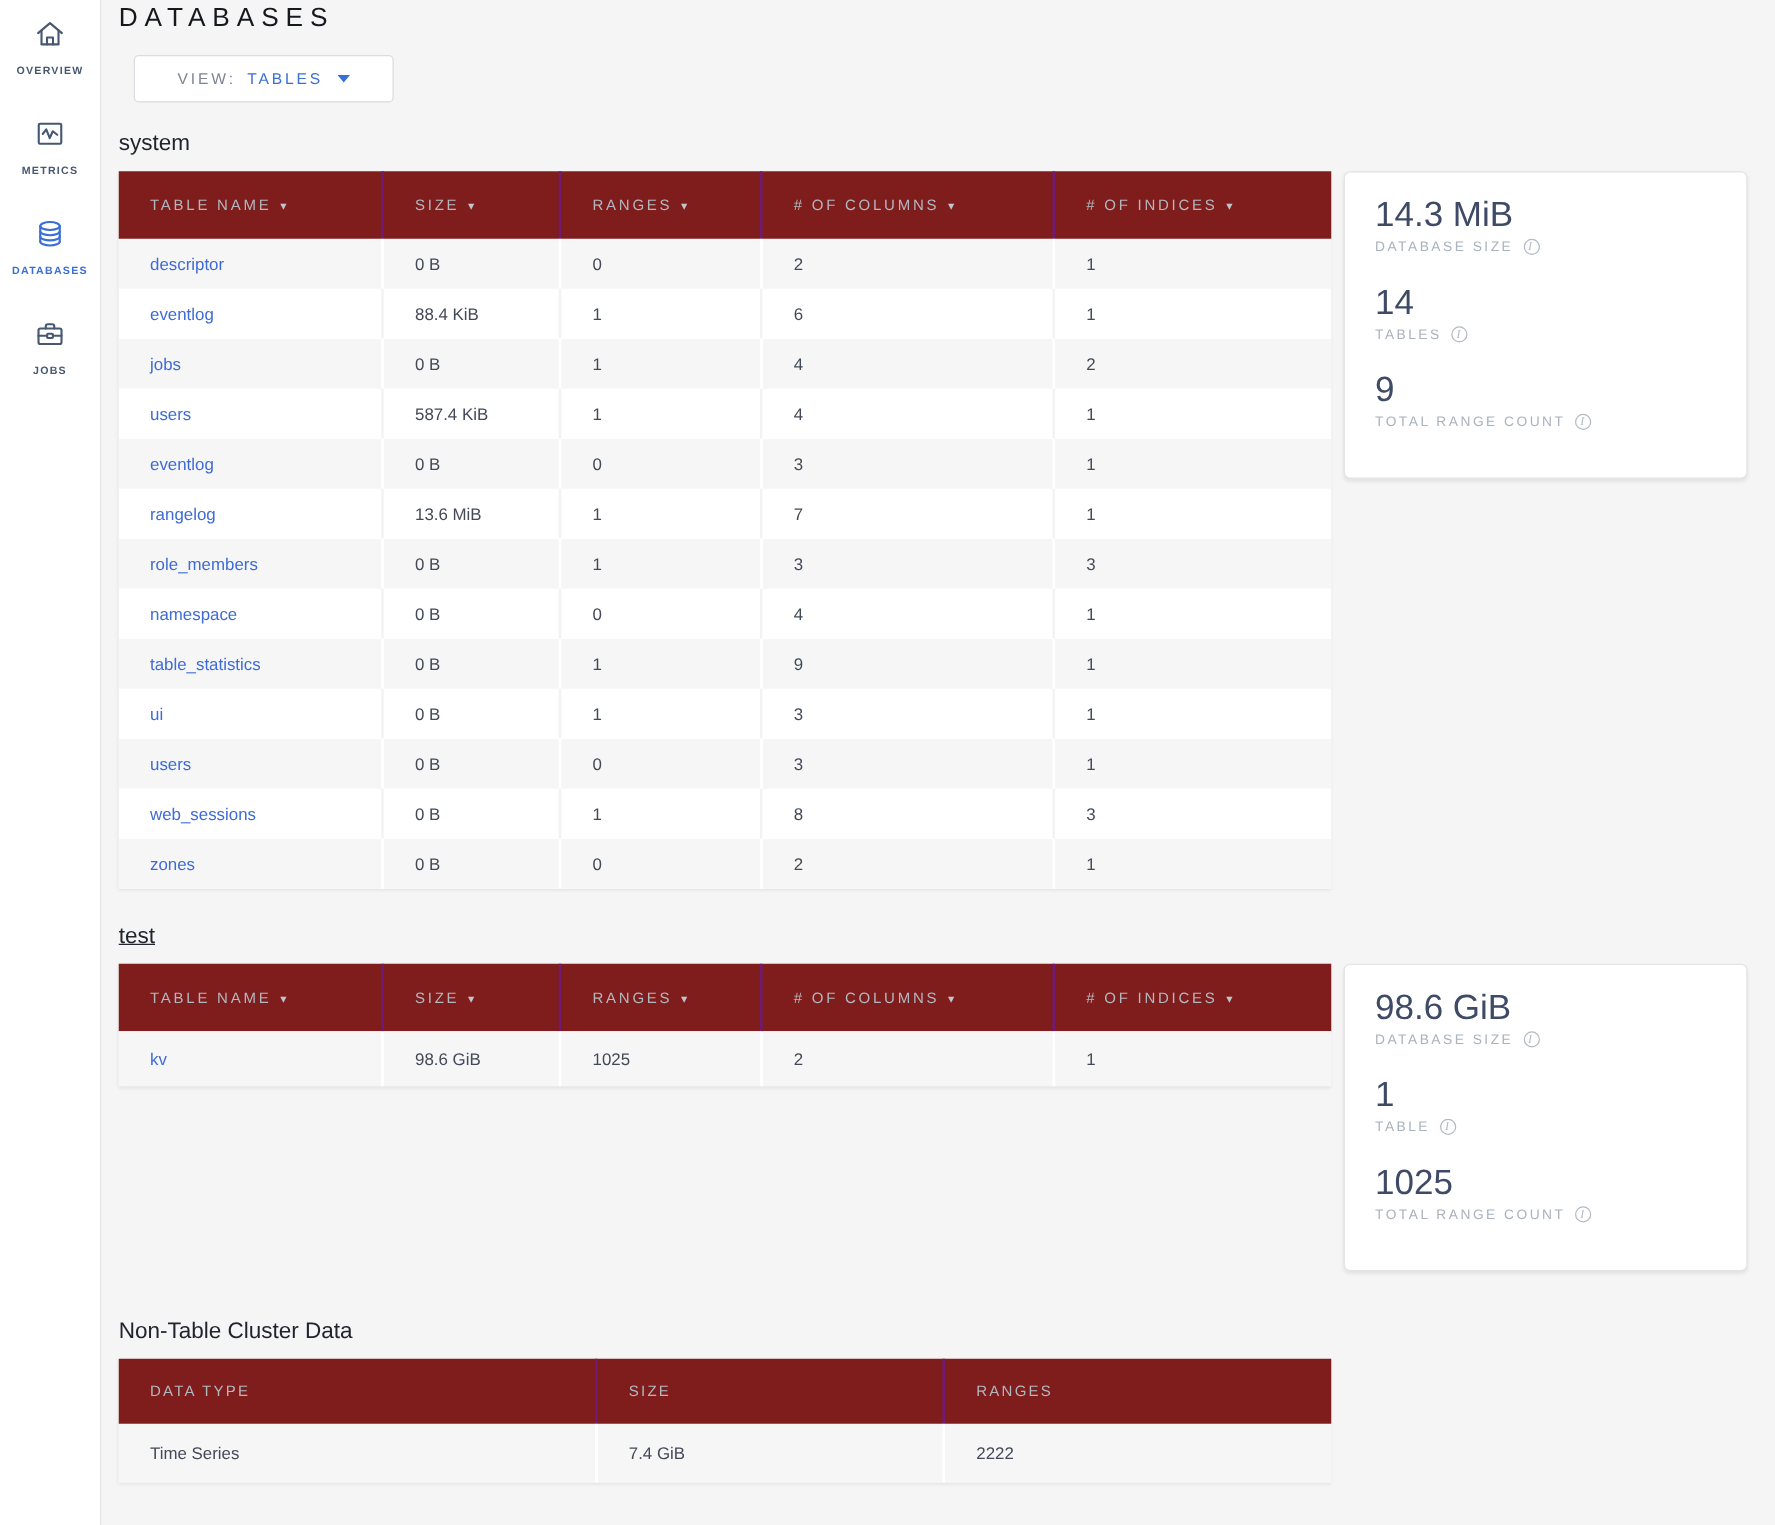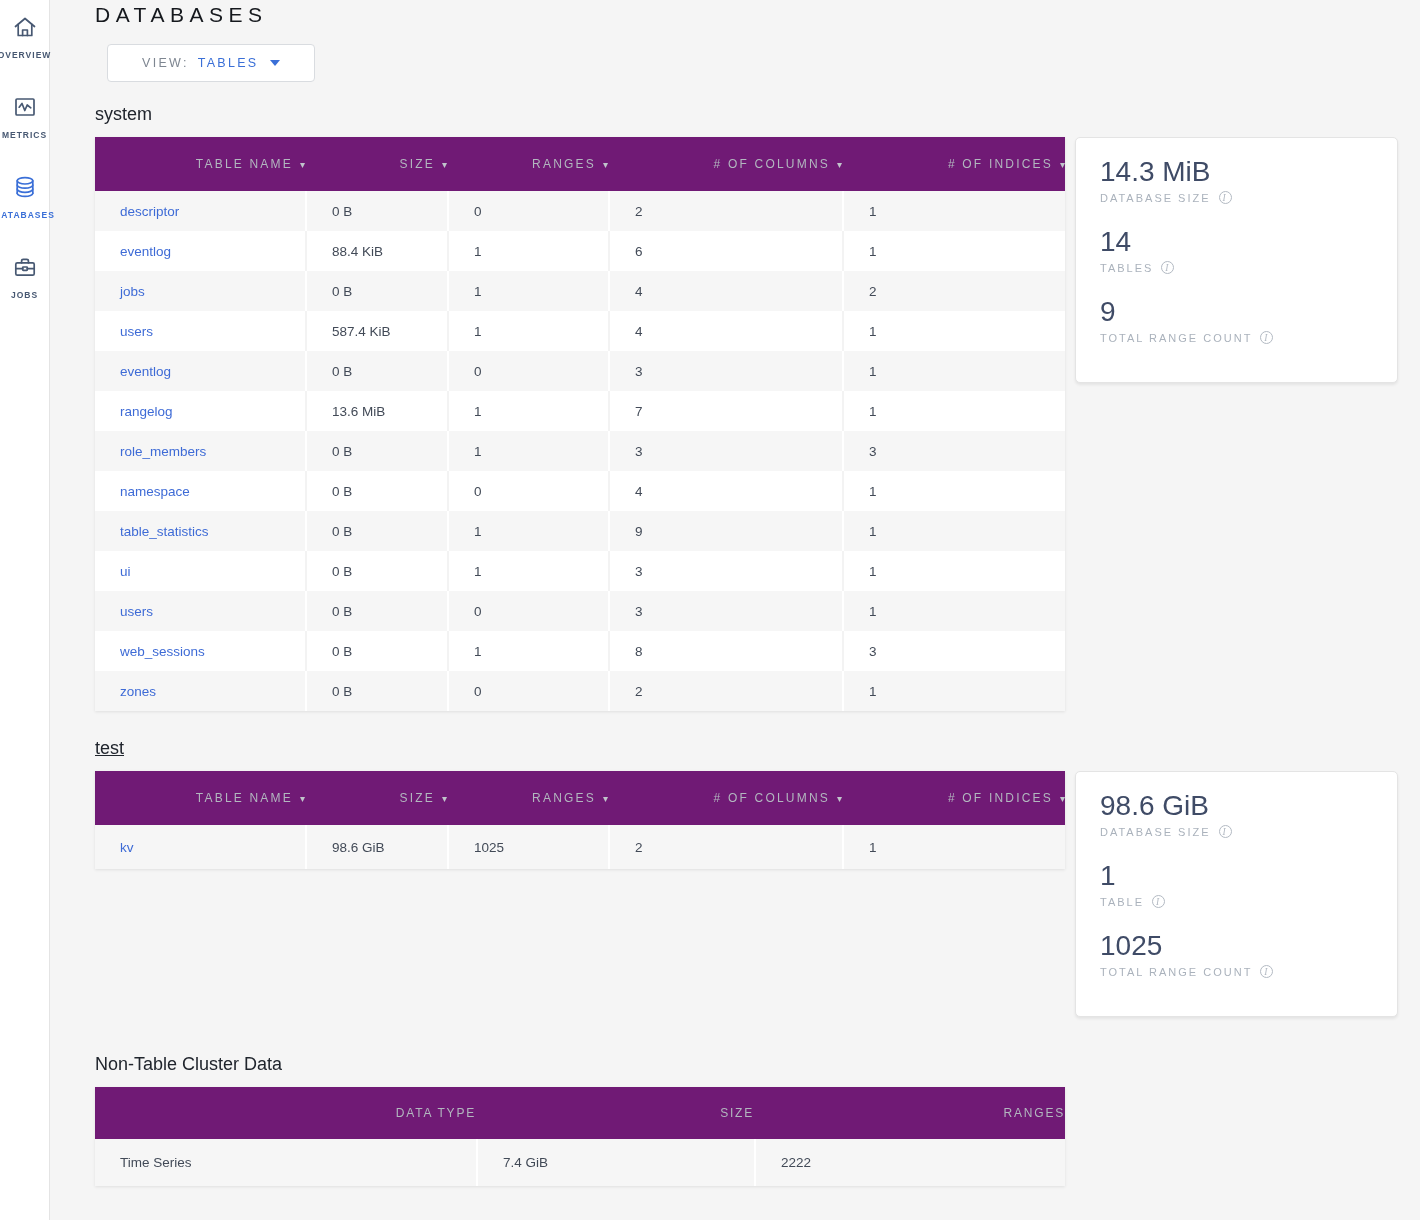--- a/index.html
+++ b/index.html
@@ -5,21 +5,21 @@
   * { margin:0; padding:0; box-sizing:border-box; }
   html,body { width:1420px; height:1220px; overflow:hidden; }
   body {
     font-family:"Liberation Sans", sans-serif;
     background:#f5f5f5;
     color:#424a57;
   }
 
   
   .sidebar {
-    position:absolute; left:0; top:0; bottom:0; width:50px;
+    position:absolute; left:0; top:0; bottom:0; width:81px;
     background:#ffffff; border-right:1px solid #e4e4e4;
     display:flex; flex-direction:column; align-items:center;
     padding-top:6px; z-index:2;
   }
   .nav-item {
     width:100%; height:80px; display:flex; flex-direction:column;
     align-items:center; justify-content:flex-start; padding-top:8px;
     cursor:pointer;
   }
   .nav-item .nav-label {
@@ -59,24 +59,24 @@
   h2.test-title { margin-top:27px;text-decoration:underline; }
 
   .section-row { display:flex; align-items:flex-start; gap:10px; }
 
   
   table.data-table {
     border-collapse:collapse; table-layout:fixed; width:970px;
     background:#fff; box-shadow:0 1px 3px rgba(0,0,0,0.09);
   }
   table.data-table th {
-    height:54px; text-align:right; padding-left:25px;
+    height:54px; text-align:left; padding-left:25px;
     font-size:12px; font-weight:500; letter-spacing:2.2px;
     color:#b2b7bf; text-transform:uppercase; white-space:nowrap;
-    background:#701a75;
+    background:#7f1d1d;
   }
   table.data-table th + th { border-left:2px solid #701a75; }
   table.data-table td {
     height:40px; padding-left:25px; font-size:13.5px; color:#424a57;
     white-space:nowrap; overflow:hidden;
   }
   table.data-table tbody tr:nth-child(odd) td { background:#f6f6f6; }
   table.data-table tbody tr:nth-child(odd) td + td { border-left:2px solid #ffffff; }
   table.data-table tbody tr:nth-child(even) td + td { border-left:2px solid #f3f3f3; }
   .sort-arrow { font-size:10px; color:#c0c4cb; margin-left:7px; letter-spacing:0; }

